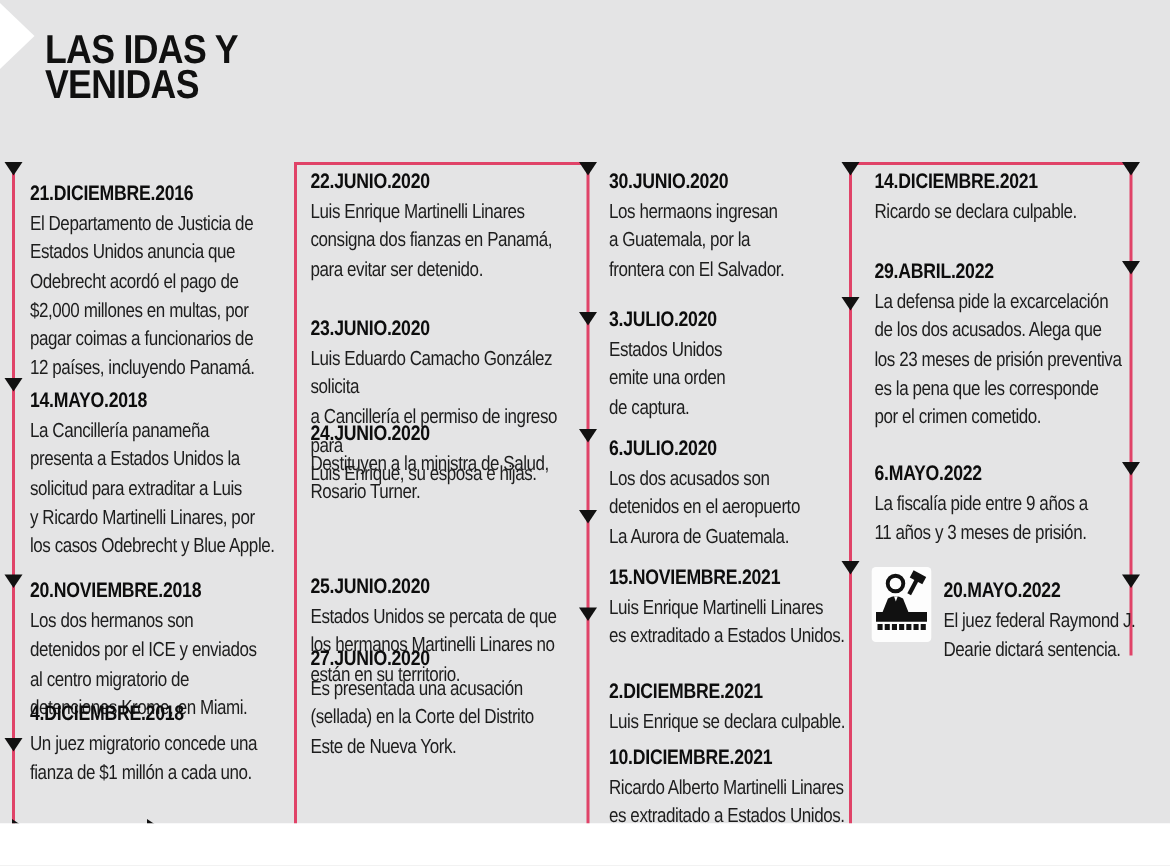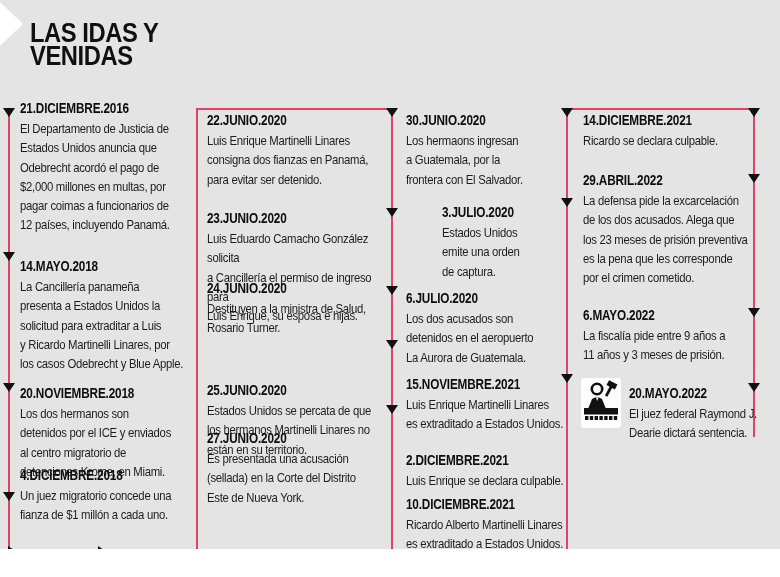--- a/index.html
+++ b/index.html
@@ -91,21 +91,21 @@
   <div class="arr-d" style="left:561px;top:108px"></div>
   <div class="arr-d" style="left:561px;top:198px"></div>
   <div class="arr-d" style="left:561px;top:374px"></div>
 
   <div class="arr-d" style="left:748px;top:108px"></div>
   <div class="arr-d" style="left:748px;top:174px"></div>
   <div class="arr-d" style="left:748px;top:308px"></div>
   <div class="arr-d" style="left:748px;top:383px"></div>
 
   <div class="col col1">
-      <div class="entry" style="top: 100px;">
+      <div class="entry" style="top: 120px;">
         <div class="entry-inner">
           <div class="entry-date">21.DICIEMBRE.2016</div>
           <div class="entry-body">El Departamento de Justicia de
 Estados Unidos anuncia que
 Odebrecht acordó el pago de
 $2,000 millones en multas, por
 pagar coimas a funcionarios de
 12 países, incluyendo Panamá.</div>
         </div>
       </div>
@@ -179,21 +179,21 @@
     </div>
   <div class="col col3">
       <div class="entry" style="top: 112px;">
         <div class="entry-inner">
           <div class="entry-date">30.JUNIO.2020</div>
           <div class="entry-body">Los hermaons ingresan
 a Guatemala, por la
 frontera con El Salvador.</div>
         </div>
       </div>
-      <div class="entry" style="top: 204px; margin-left: 36px;">
+      <div class="entry" style="top: 204px;">
         <div class="entry-inner">
           <div class="entry-date">3.JULIO.2020</div>
           <div class="entry-body">Estados Unidos
 emite una orden
 de captura.</div>
         </div>
       </div>
       <div class="entry" style="top: 290px;">
         <div class="entry-inner">
           <div class="entry-date">6.JULIO.2020</div>

